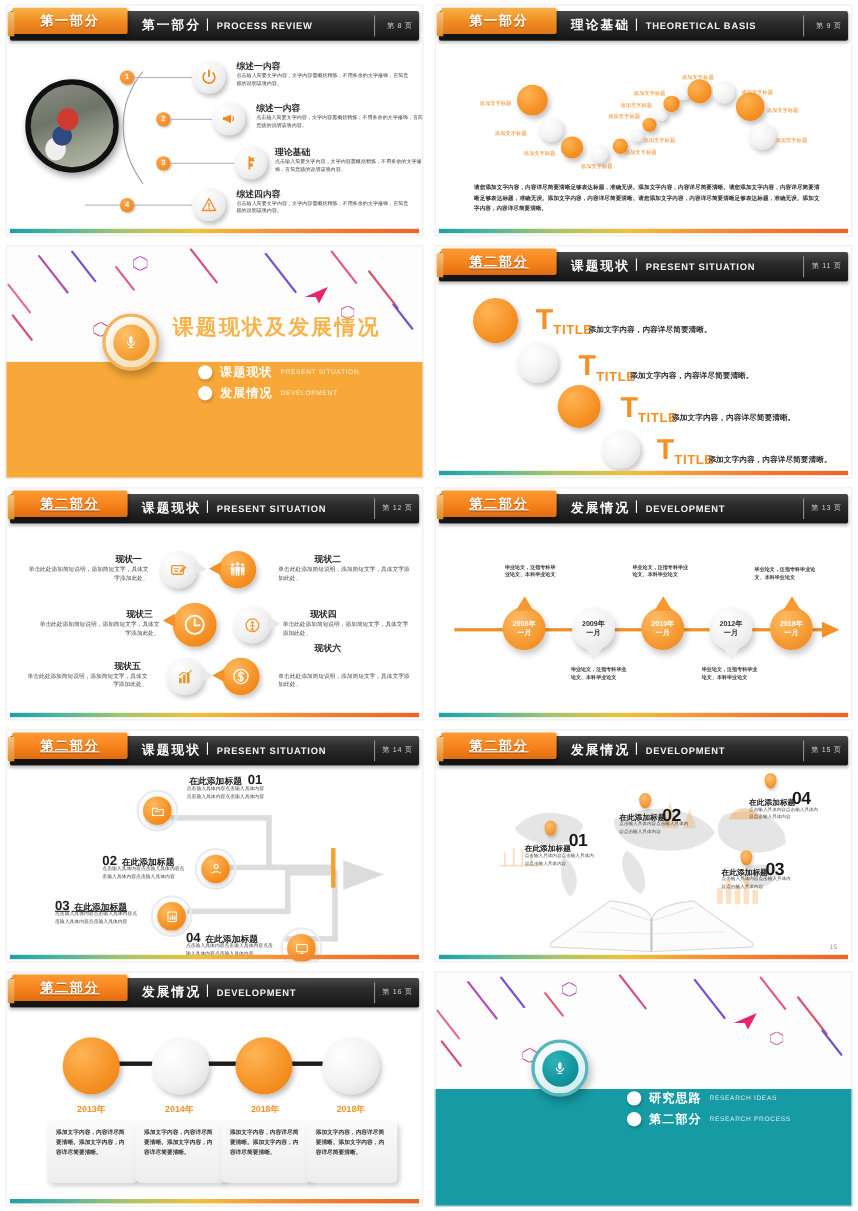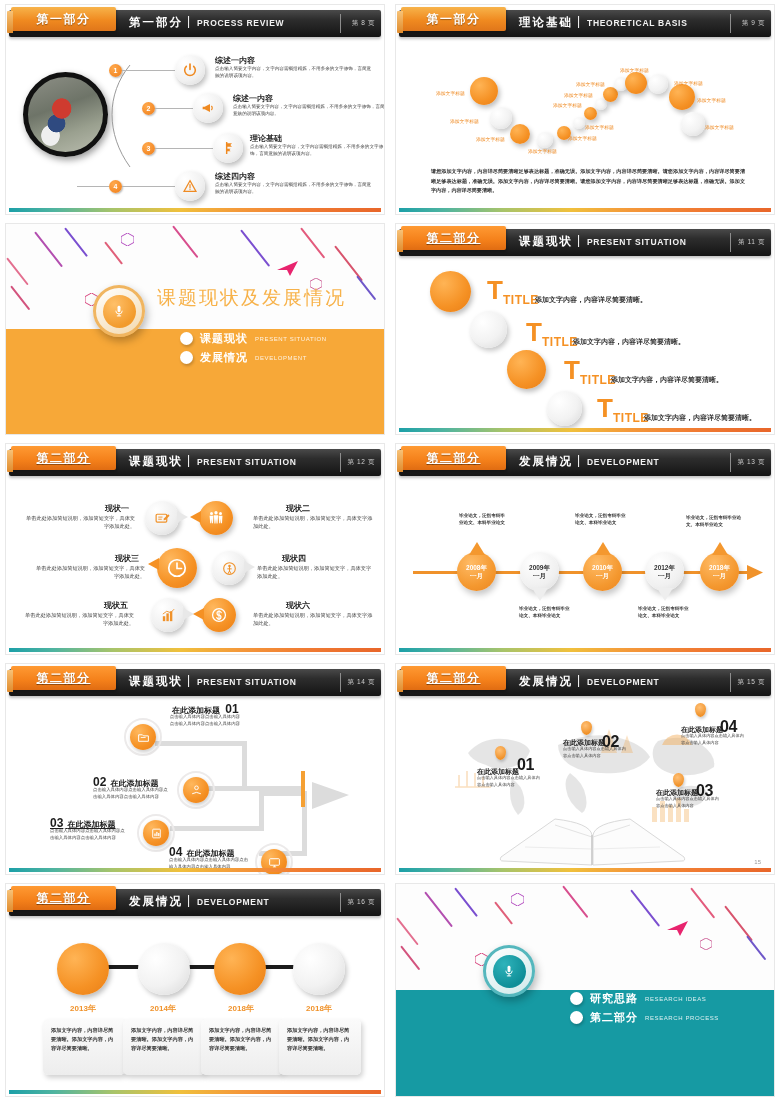--- a/index.html
+++ b/index.html
@@ -137,21 +137,21 @@
     position:absolute; left:88px; top:62px; width:52px;height:52px;border-radius:50%;
     display:flex;align-items:center;justify-content:center;
     box-shadow: 2px 4px 8px rgba(0,0,0,.28);
   }
   .mic-inner {
     width:33px;height:33px;border-radius:50%;
     display:flex;align-items:center;justify-content:center;
   }
   .cover-title {
     position:absolute; left:152px; top:62px;
-    font-size:19px; font-weight:normal; letter-spacing:2px;
+    font-size:19px; font-weight:bold; letter-spacing:2px;
   }
   .bullet-row { position:absolute; display:flex; align-items:center; gap:7px; }
   .bdot{ width:13px;height:13px;border-radius:50%;background:#fff;
          box-shadow:1px 2px 3px rgba(0,0,0,.2);}
   .b-zh{ color:#fff;font-size:11px;font-weight:bold;letter-spacing:1px;}
   .b-en{ color:rgba(255,255,255,.85);font-size:6px;letter-spacing:.6px;}
 
   
   .bigT { position:absolute; font-size:26px; color:#f59124; font-weight:bold; line-height:1; }
   .itle { position:absolute; font-size:12px; color:#f59124; font-weight:bold; letter-spacing:.5px;}
@@ -498,21 +498,21 @@
       <div class="s5-h" style="left:99px;top:157px;">现状五</div>
       <div class="s5-b" style="left:17px;top:169px;width:112px;text-align:right;">单击此处添加简短说明，添加简短文字，具体文字添加此处。</div>
 
       <div class="bub o tail-l" style="left:197px;top:155px;">
         <svg width="18" height="18" viewBox="0 0 24 24">
             <circle cx="12" cy="12" r="8.6" fill="none" stroke="#fff" stroke-width="1.7"></circle>
             <path d="M12 5.5 v13" stroke="#fff" stroke-width="1.5"></path>
             <path d="M15 9 a3 3 0 0 0 -3-2 a2.6 2.6 0 0 0 0 5.2 a2.6 2.6 0 0 1 0 5.2 a3 3 0 0 1 -3-2" stroke="#fff" stroke-width="1.6" fill="none" stroke-linecap="round"></path>
           </svg>
       </div>
-      <div class="s5-h" style="left:281px;top:157px;">现状六</div>
+      <div class="s5-h" style="left:281px;top:141px;">现状六</div>
       <div class="s5-b" style="left:248px;top:169px;width:120px;">单击此处添加简短说明，添加简短文字，具体文字添加此处。</div>
 
       <div class="strip"></div>
       <div class="bevel"></div>
     </div>
   </div>
 
   <div class="slide">
     <div class="canvas">
       <div class="hdr">

